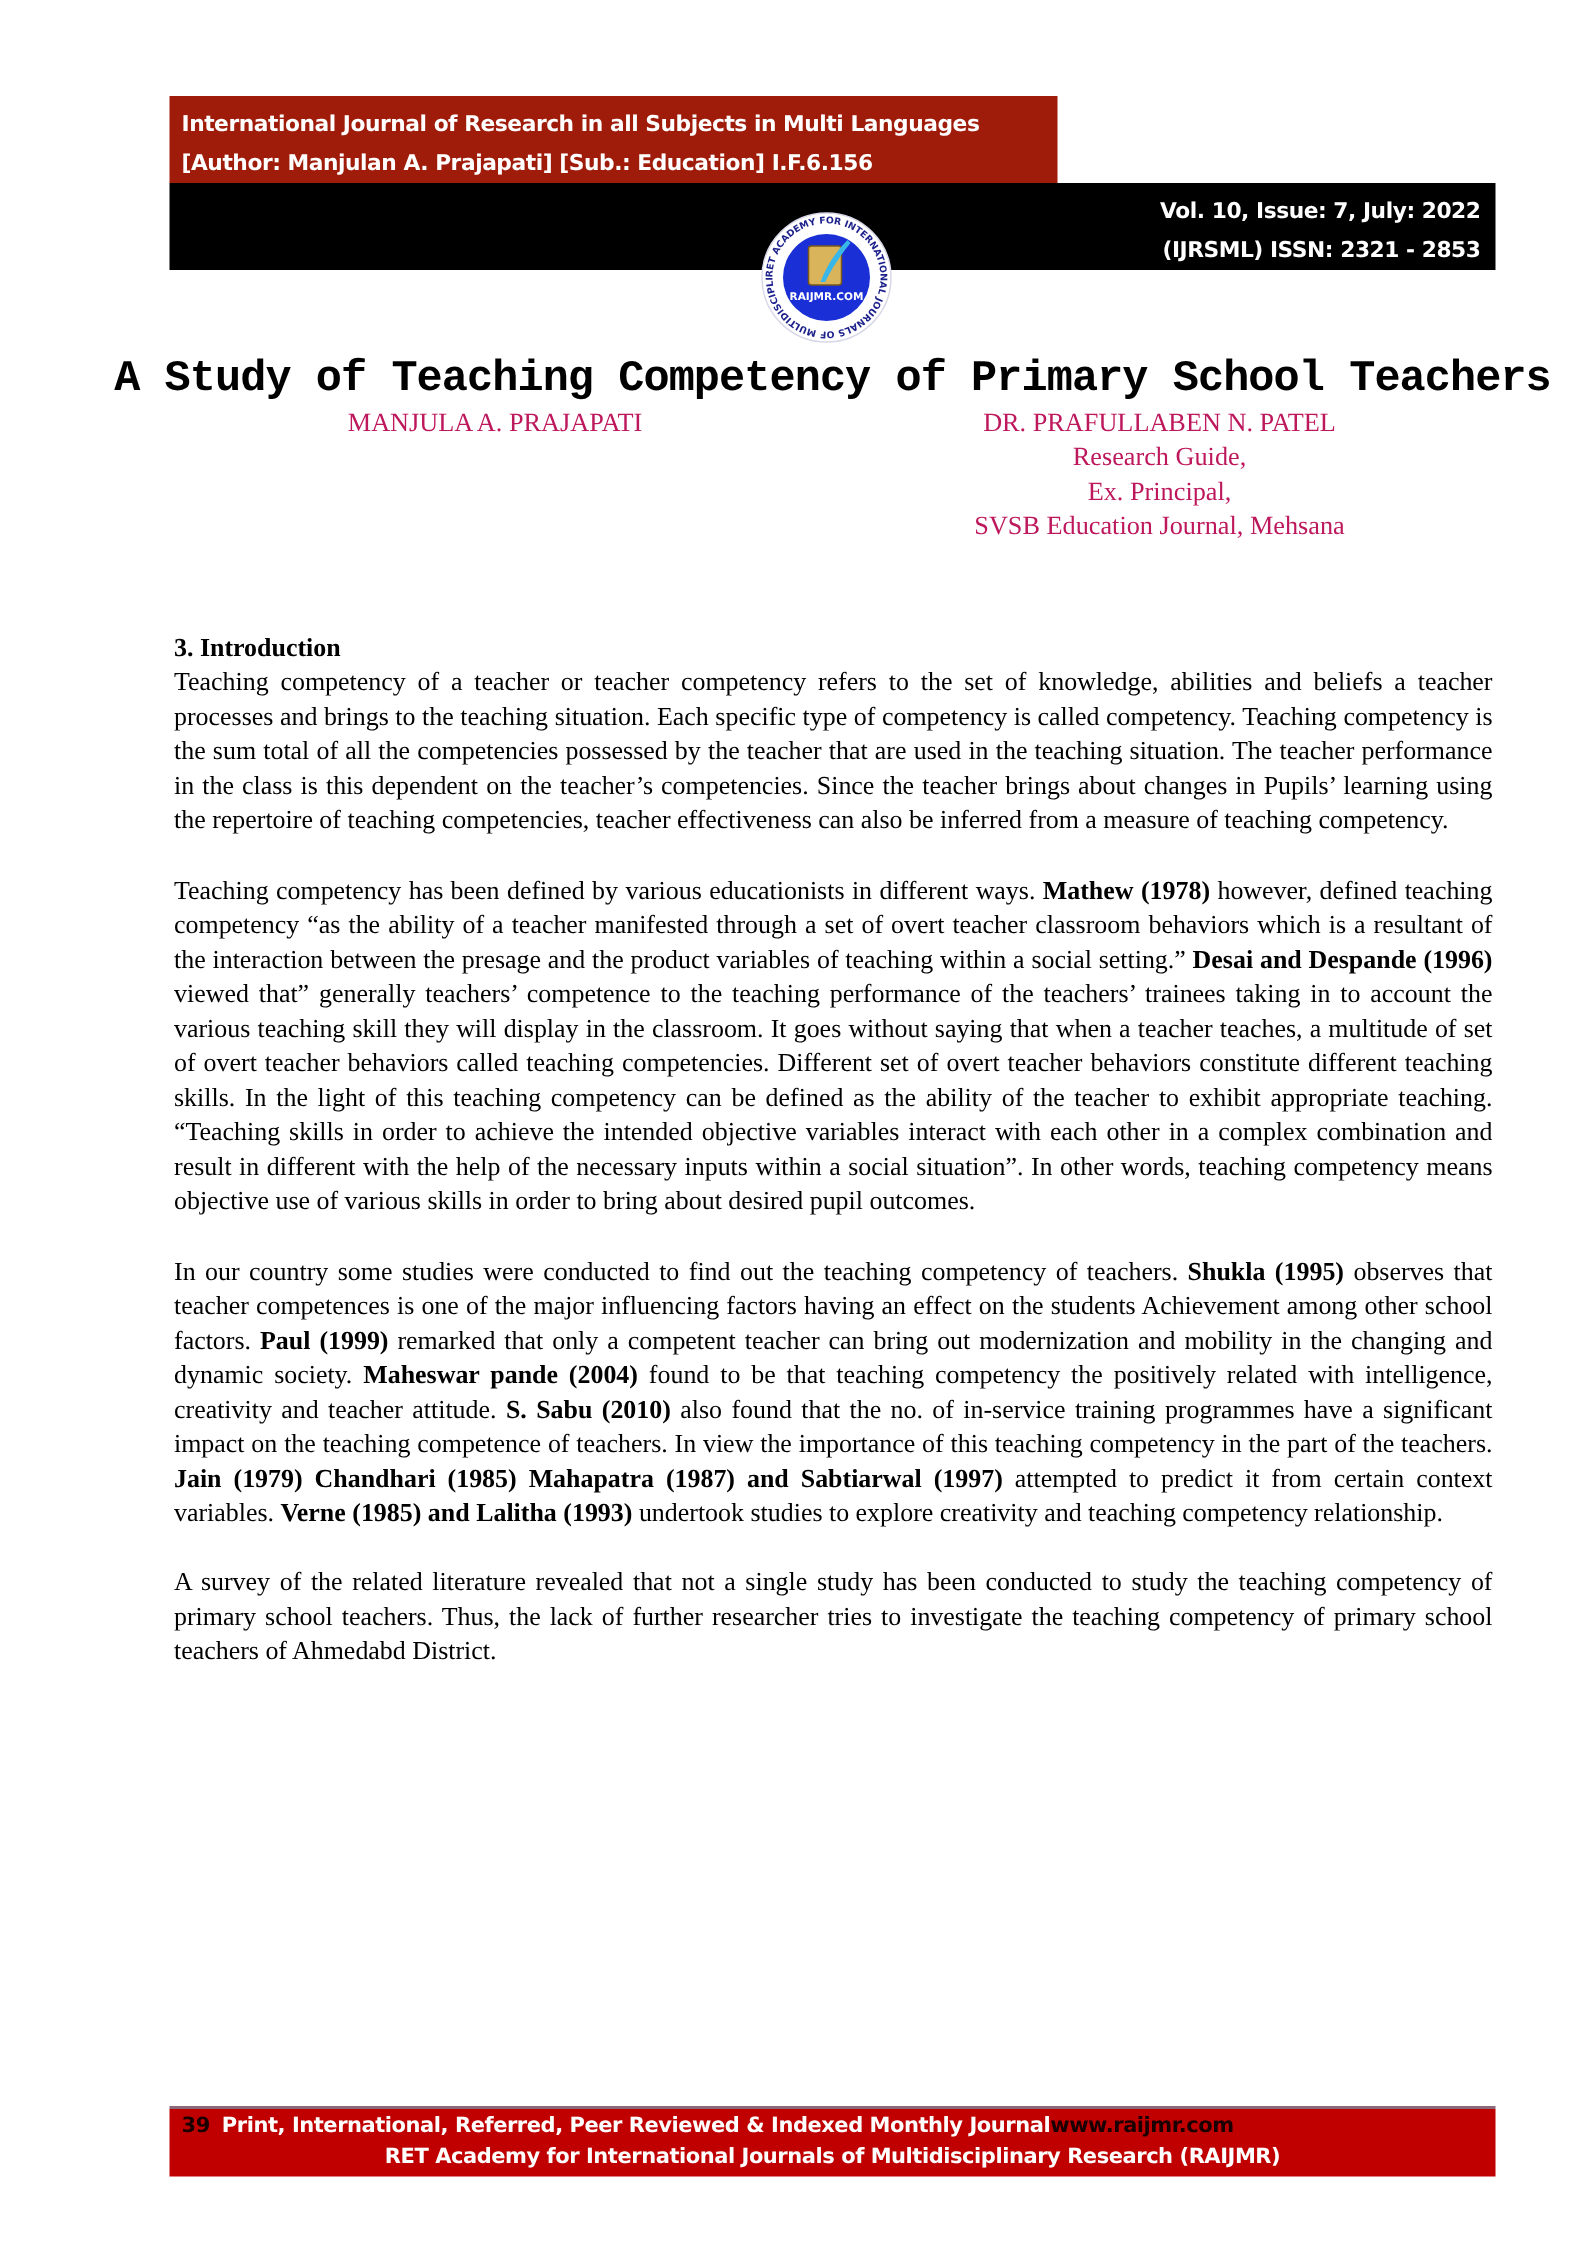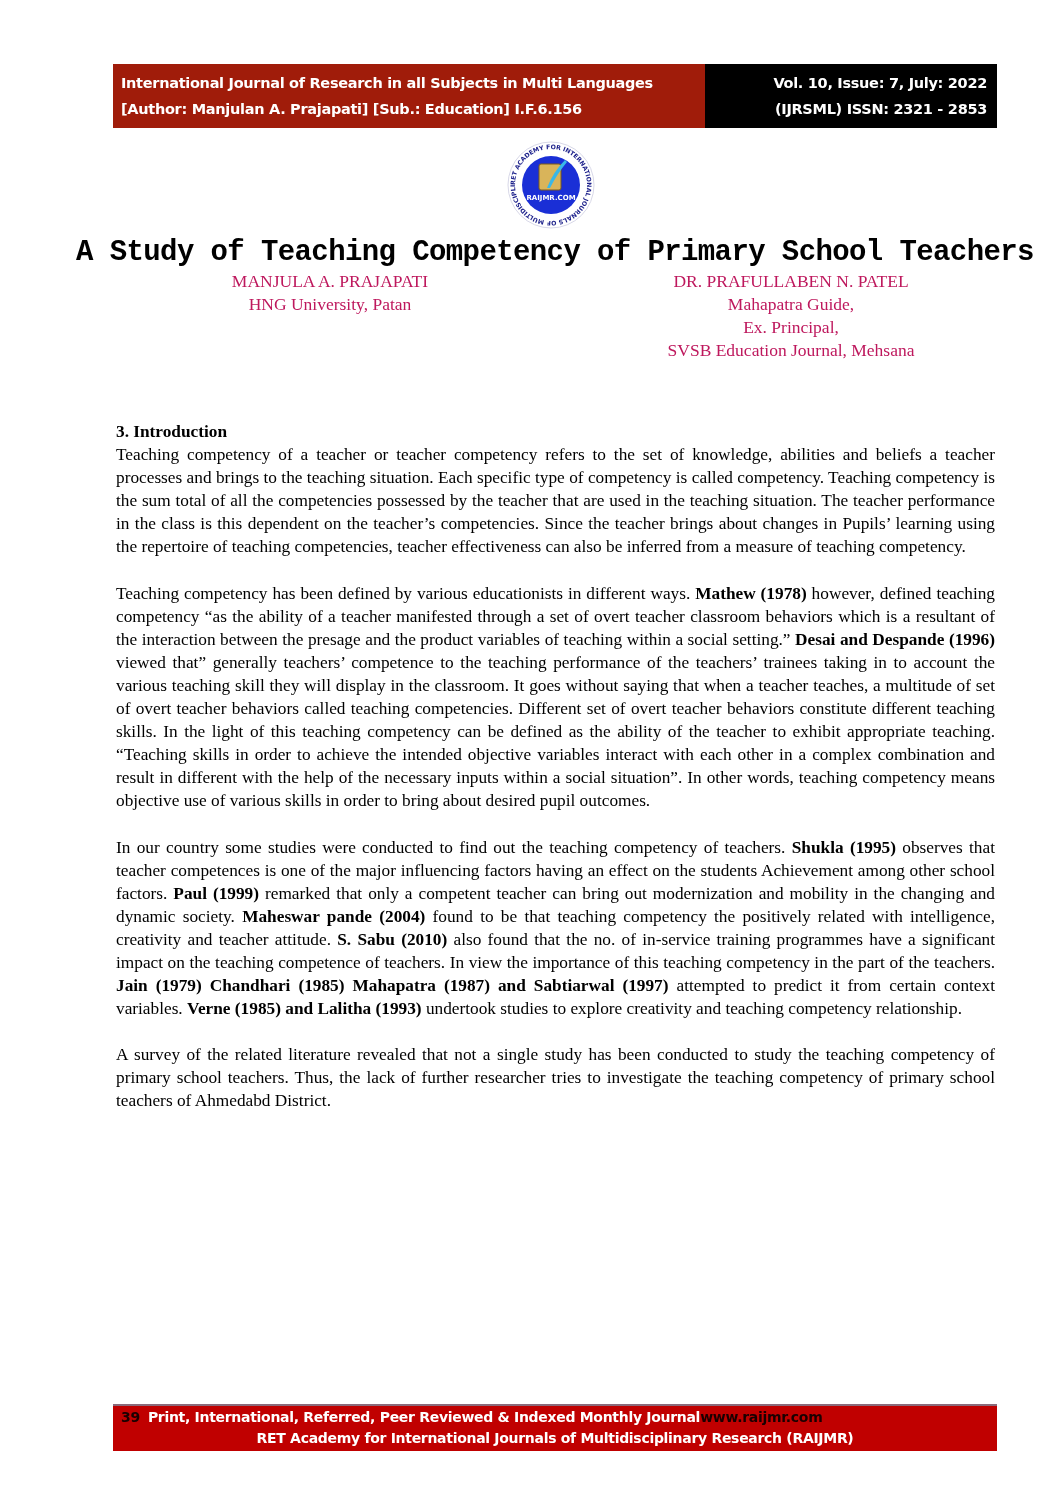--- a/index.html
+++ b/index.html
@@ -1,19 +1,19 @@
 <!DOCTYPE html>
 <html><head>
 <meta charset="utf-8">
 <style>
   html, body { margin: 0; padding: 0; background: #ffffff; }
   body { width: 1058px; height: 1497px; position: relative; overflow: hidden; }
   .header {
     position: absolute; left: 113px; top: 64px; width: 884px; height: 64px;
-    display: flex; font-family: "DejaVu Sans", sans-serif; font-weight: bold; color: #ffffff;
+    display: flex; font-family: "DejaVu Sans", sans-serif; font-weight: bold; color: #ffffff; flex-direction: column;
   }
   .header-left {
     background: #a01c0a; width: 592px; padding: 6px 0 0 8px; box-sizing: border-box;
     font-size: 14.5px; line-height: 26px; letter-spacing: -0.3px;
   }
   .header-right {
     background: #000000; flex: 1; padding: 6px 10px 0 0; box-sizing: border-box;
     text-align: right; font-size: 14.5px; line-height: 26px; letter-spacing: -0.3px;
   }
   .logo {
@@ -22,21 +22,21 @@
   .title {
     position: absolute; left: 60px; top: 236px; width: 990px; text-align: center;
     font-family: Liberation Mono, monospace; font-weight: bold; font-size: 29px;
     letter-spacing: -0.6px; color: #000;
   }
   .author {
     position: absolute; top: 270px; text-align: center;
     font-family: "Liberation Serif", serif; font-size: 17.5px; line-height: 23px; color: #be185d;
   }
   .author.a1 { left: 160px; width: 340px; }
-  .author.a2 { left: 576px; width: 430px; }
+  .author.a2 { left: 558px; width: 430px; }
   .content {
     position: absolute; left: 116px; top: 420px; width: 879px;
     font-family: "Liberation Serif", serif; font-size: 17.3px; line-height: 23.1px; color: #000;
     text-align: justify;
   }
   .content h2 { font-size: 17.3px; font-weight: bold; margin: 0; line-height: 23.1px; }
   .content p { margin: 0 0 23px 0; }
   .content b { font-weight: bold; }
   .footer {
     position: absolute; left: 113px; top: 1406px; width: 884px; height: 45px;
@@ -77,25 +77,24 @@
     <rect x="36" y="24" width="22" height="26" rx="2" fill="#d9b45a" stroke="#7a5a1a" stroke-width="1"></rect>
     <path d="M 62 20 Q 50 32 44 48 L 47 48 Q 54 34 64 22 Z" fill="#39b7e8"></path>
     <text x="48" y="60" text-anchor="middle" font-family="DejaVu Sans, sans-serif" font-size="7" font-weight="bold" fill="#ffffff">RAIJMR.COM</text>
   </svg>
 </div>
 
 <div class="title">A Study of Teaching Competency of Primary School Teachers</div>
 
 <div class="author a1">
   <div>MANJULA A. PRAJAPATI</div>
-  <div>HNG University, Patan</div>
 </div>
 <div class="author a2">
   <div>DR. PRAFULLABEN N. PATEL</div>
-  <div>Mahapatra Guide,</div>
+  <div>Research Guide,</div>
   <div>Ex. Principal,</div>
   <div>SVSB Education Journal, Mehsana</div>
 </div>
 
 <div class="content">
   <h2>3. Introduction</h2>
   <p>Teaching competency of a teacher or teacher competency refers to the set of knowledge, abilities and beliefs a teacher processes and brings to the teaching situation. Each specific type of competency is called competency. Teaching competency is the sum total of all the competencies possessed by the teacher that are used in the teaching situation. The teacher performance in the class is this dependent on the teacher’s competencies. Since the teacher brings about changes in Pupils’ learning using the repertoire of teaching competencies, teacher effectiveness can also be inferred from a measure of teaching competency.</p>
   <p>Teaching competency has been defined by various educationists in different ways. <b>Mathew (1978)</b> however, defined teaching competency “as the ability of a teacher manifested through a set of overt teacher classroom behaviors which is a resultant of the interaction between the presage and the product variables of teaching within a social setting.” <b>Desai and Despande (1996)</b> viewed that” generally teachers’ competence to the teaching performance of the teachers’ trainees taking in to account the various teaching skill they will display in the classroom. It goes without saying that when a teacher teaches, a multitude of set of overt teacher behaviors called teaching competencies. Different set of overt teacher behaviors constitute different teaching skills. In the light of this teaching competency can be defined as the ability of the teacher to exhibit appropriate teaching. “Teaching skills in order to achieve the intended objective variables interact with each other in a complex combination and result in different with the help of the necessary inputs within a social situation”. In other words, teaching competency means objective use of various skills in order to bring about desired pupil outcomes.</p>
   <p>In our country some studies were conducted to find out the teaching competency of teachers. <b>Shukla (1995)</b> observes that teacher competences is one of the major influencing factors having an effect on the students Achievement among other school factors. <b>Paul (1999)</b> remarked that only a competent teacher can bring out modernization and mobility in the changing and dynamic society. <b>Maheswar pande (2004)</b> found to be that teaching competency the positively related with intelligence, creativity and teacher attitude. <b>S. Sabu (2010)</b> also found that the no. of in-service training programmes have a significant impact on the teaching competence of teachers. In view the importance of this teaching competency in the part of the teachers. <b>Jain (1979) Chandhari (1985) Mahapatra (1987) and Sabtiarwal (1997)</b> attempted to predict it from certain context variables. <b>Verne (1985) and Lalitha (1993)</b> undertook studies to explore creativity and teaching competency relationship.</p>
   <p>A survey of the related literature revealed that not a single study has been conducted to study the teaching competency of primary school teachers. Thus, the lack of further researcher tries to investigate the teaching competency of primary school teachers of Ahmedabd District.</p>

